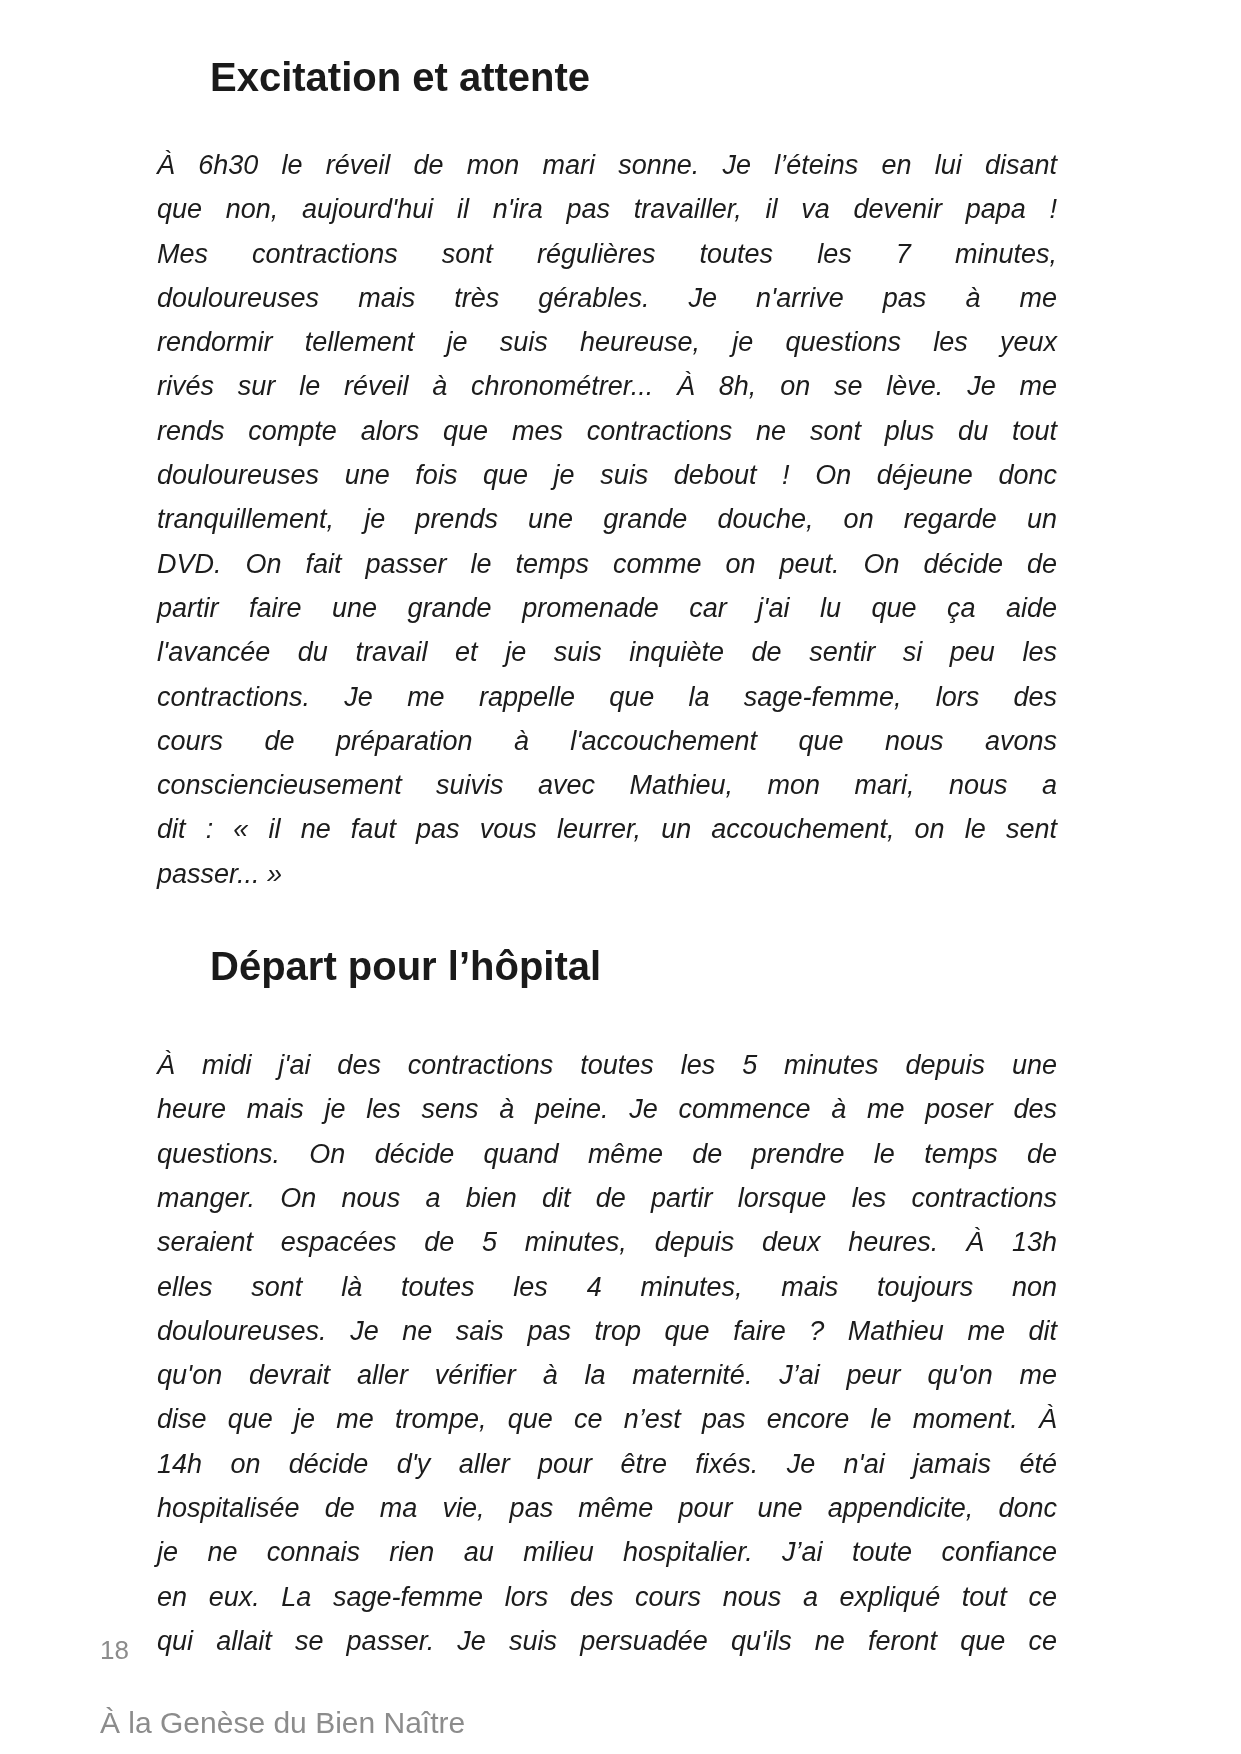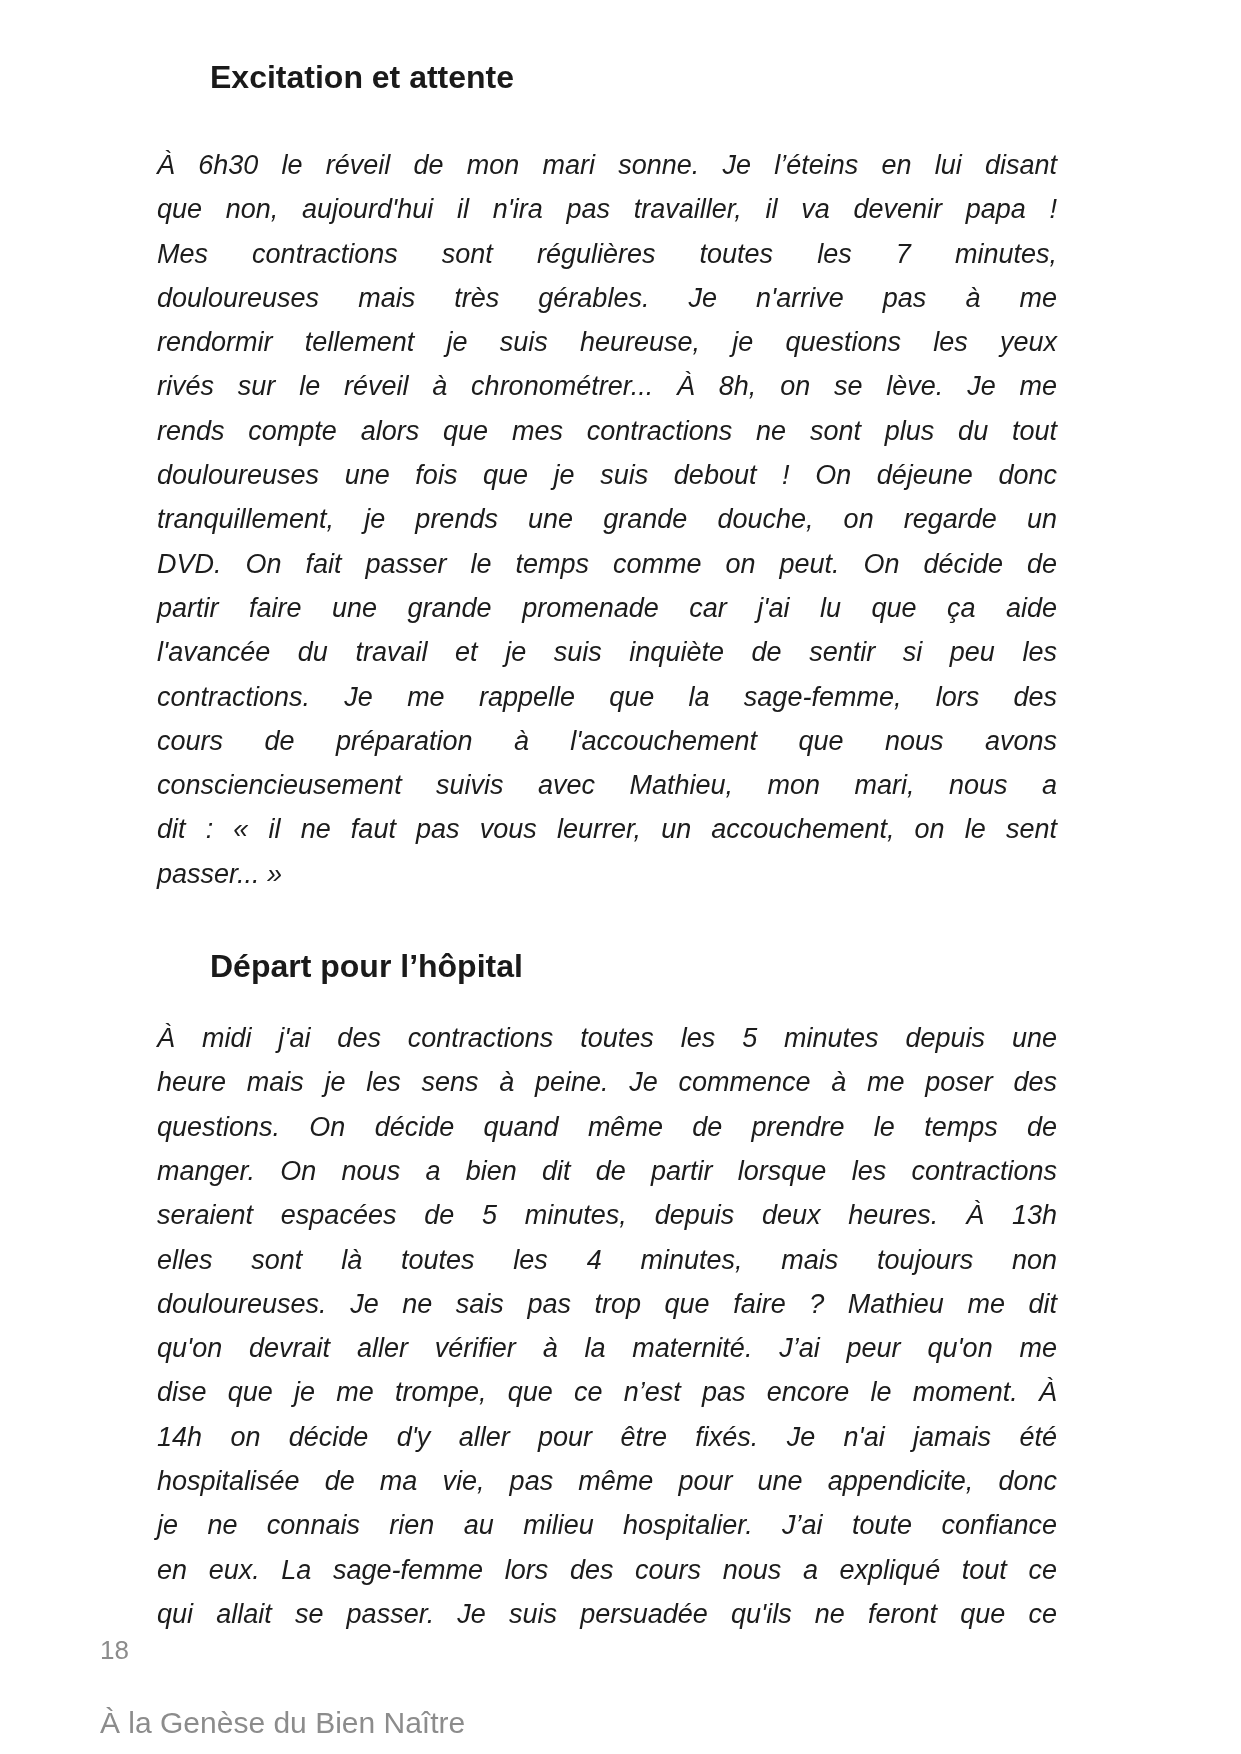--- a/index.html
+++ b/index.html
@@ -17,29 +17,29 @@
   .section {
     margin-left: 157px;
     width: 900px;
   }
 
   .section--excitation { padding-top: 57px; }
   .section--depart { margin-top: 50px; }
 
   .section-heading {
     margin: 0 0 0 53px;
-    font-size: 32px;
+    font-size: 40px;
     line-height: 40px;
     font-weight: bold;
     font-style: normal;
     color: #1a1a1a;
   }
 
   .para { margin-top: 46px; }
-  .section--depart .para { margin-top: 30px; }
+  .section--depart .para { margin-top: 57px; }
 
   .para-line {
     font-style: italic;
     font-size: 27px;
     line-height: 44.3px;
     text-align: justify;
     text-align-last: justify;
     text-justify: inter-word;
     white-space: normal;
   }

